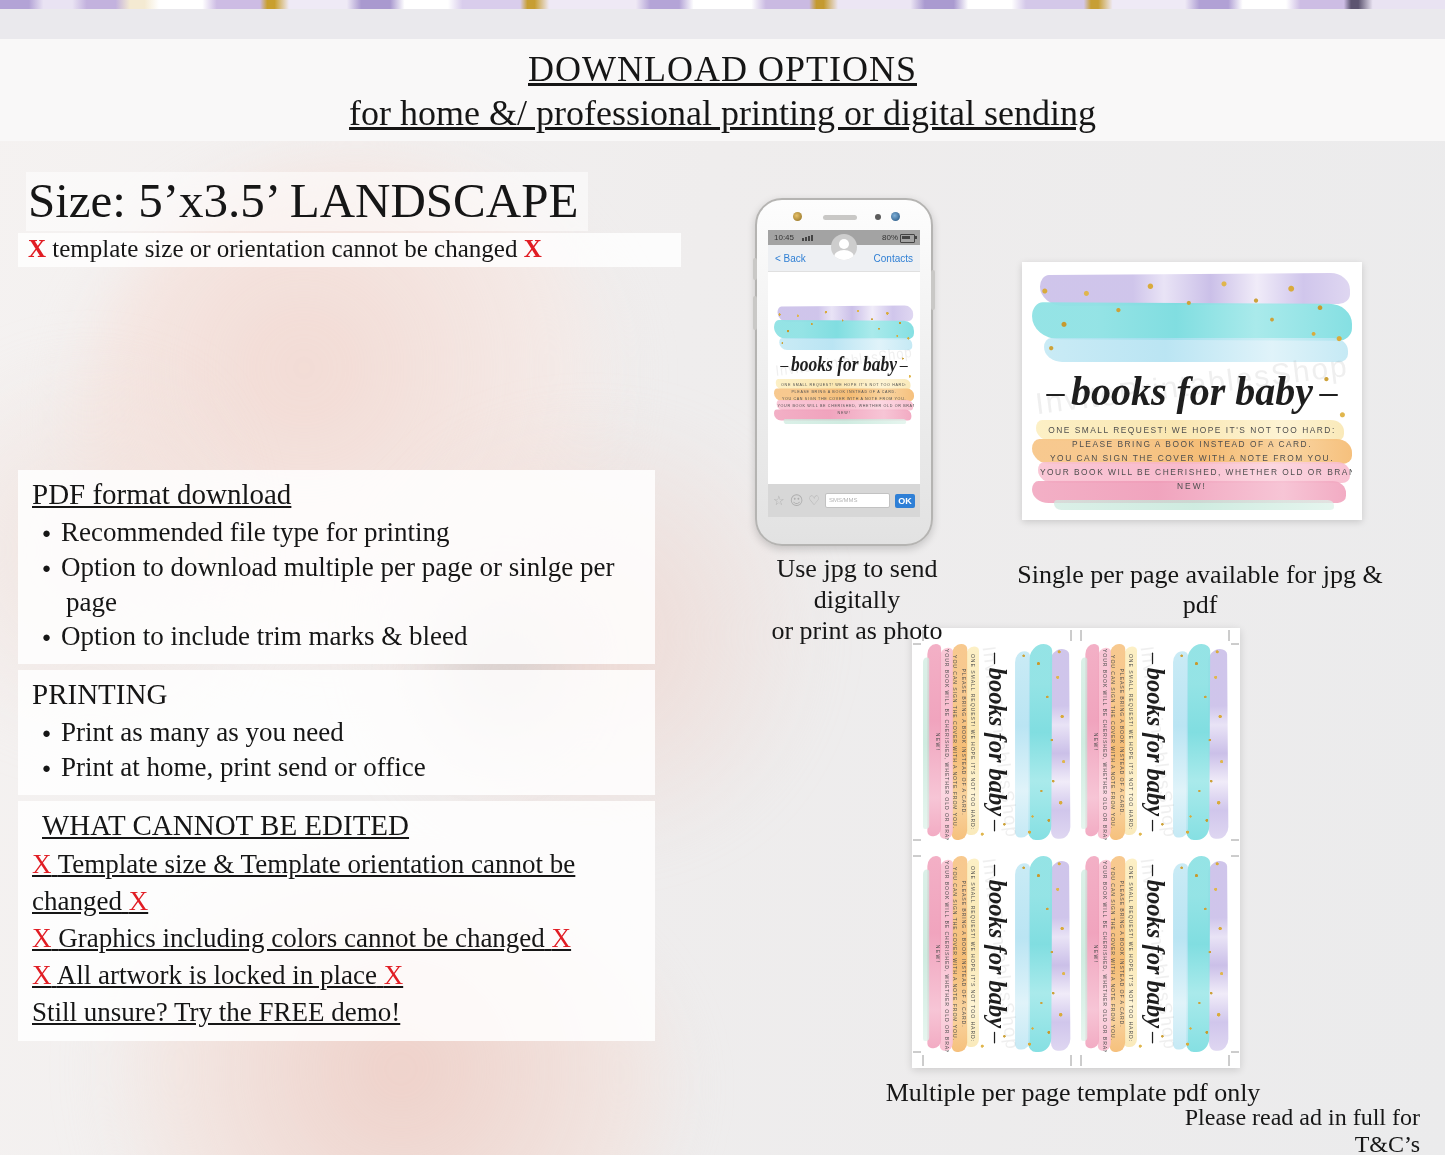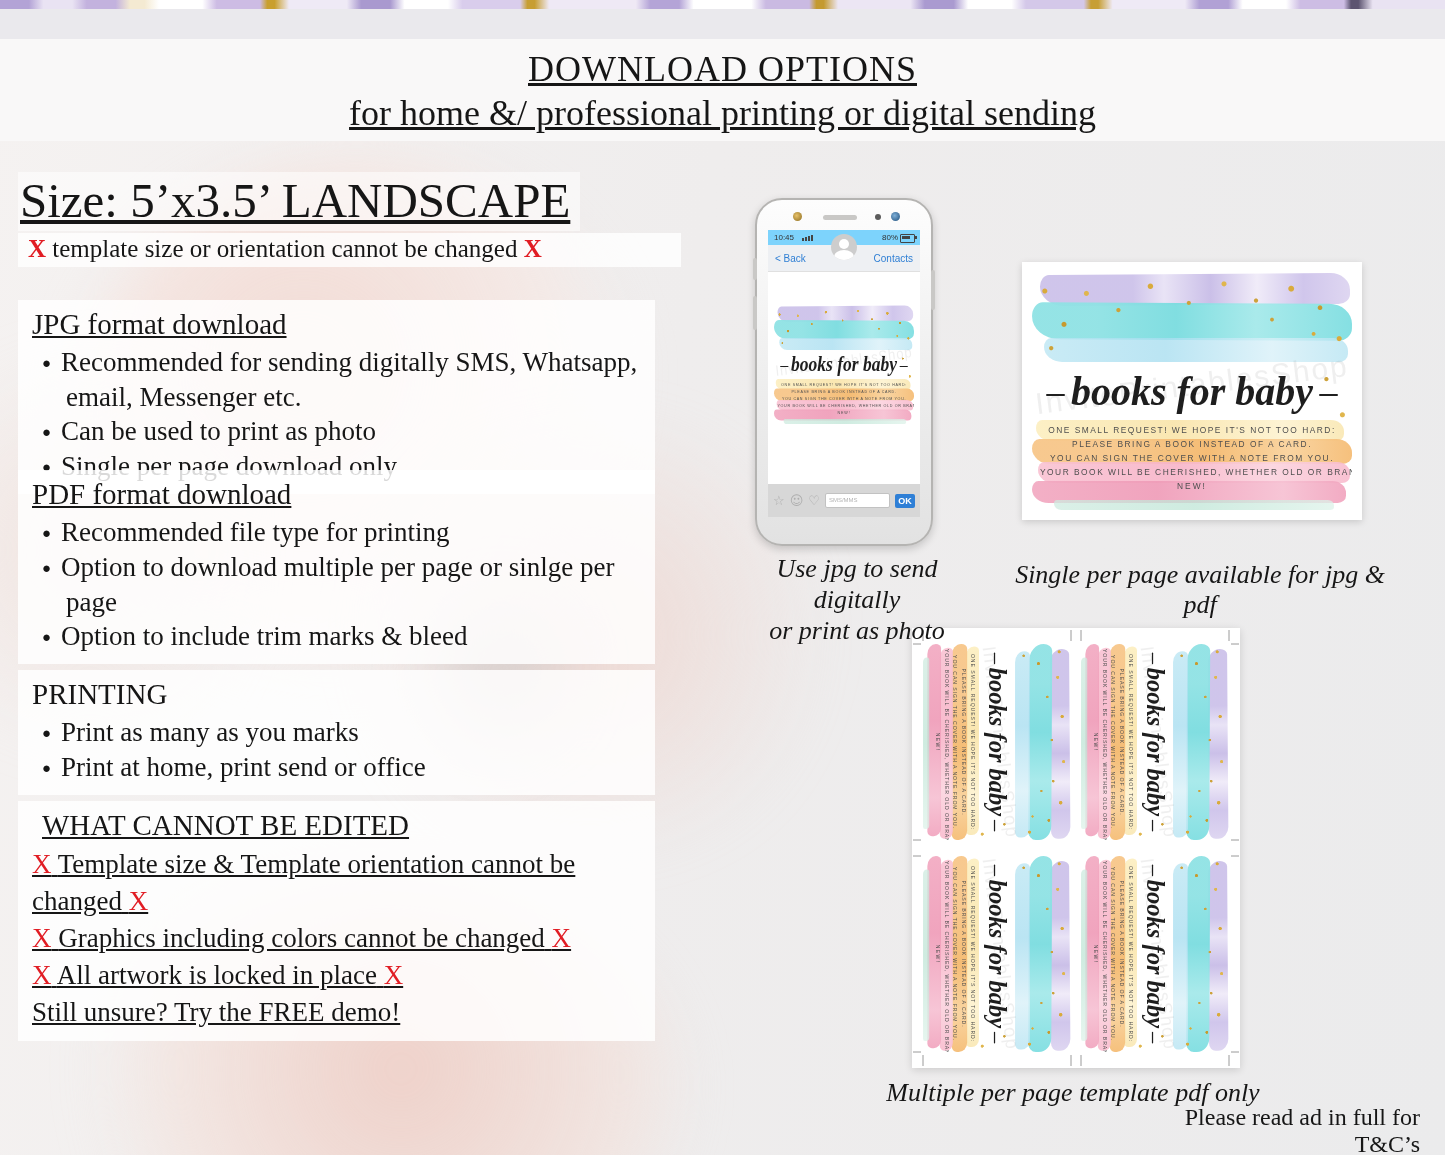--- a/index.html
+++ b/index.html
@@ -22,21 +22,21 @@
 
   
   .top-strip{position:absolute;left:0;top:0;width:1445px;height:9px;
     background:linear-gradient(90deg,#b3a3d6 0 2%,#e9e3f3 3% 5%,#c3b2de 6% 8%,#f4ead2 9% 10%,#fff 11% 14%,#cdbce4 15% 18%,#c99f2d 18.5% 19%,#efeaf6 20% 24%,#a999cf 25% 27%,#fff 28% 31%,#d9cdec 32% 36%,#c79e33 36.5% 37%,#efe9f5 38% 44%,#b4a4d7 45% 47%,#fff 48% 52%,#cabae2 53% 56%,#c49a30 56.5% 57%,#ece6f4 58% 63%,#aa9ad0 64% 66%,#fff 67% 70%,#d4c8e9 71% 75%,#c79f35 75.5% 76%,#efeaf6 77% 82%,#b1a1d5 83% 85%,#fff 86% 89%,#cdbde4 90% 93%,#5c5470 93.5% 94%,#e9e3f2 95% 100%);}
   .gray-band{position:absolute;left:0;top:9px;width:1445px;height:30px;background:#eae9ed;}
   .header-band{position:absolute;left:0;top:39px;width:1445px;height:102px;background:#f9f8f8;text-align:center;text-decoration:underline;}
   .header-band .t1{font-size:36px;letter-spacing:1px;margin-top:9px;}
   .header-band .t2{font-size:36px;margin-top:2px;}
 
   
-  .size-head{position:absolute;left:18px;top:172px;font-size:49px;background:rgba(255,255,255,.55);padding:0 10px 2px 2px;text-decoration:underline;}
+  .size-head{position:absolute;left:26px;top:172px;font-size:49px;background:rgba(255,255,255,.55);padding:0 10px 2px 2px;}
   .size-note{position:absolute;left:18px;top:233px;width:637px;background:rgba(255,255,255,.8);font-size:25px;padding:2px 16px 4px 10px;}
   .xr{color:#e11d24;font-weight:bold;}
   .xr2{color:#e11d24;}
 
   .sect{position:absolute;left:18px;width:637px;background:rgba(255,255,255,.84);padding:8px 0 10px 14px;box-sizing:border-box;}
   .sect h3{margin:0 0 4px 0;font-size:29px;font-weight:normal;}
   .sect h3.u{text-decoration:underline;}
   .sect ul{margin:0;padding:0 14px 0 10px;list-style:none;}
   .sect li{font-size:27px;line-height:34px;padding-left:24px;text-indent:-24px;}
   .sect li::before{content:"●";font-size:15px;vertical-align:3px;margin-right:10px;}
@@ -53,21 +53,21 @@
     box-shadow:0 3px 8px rgba(0,0,0,.18);}
   .phone .sbtn{position:absolute;background:#c9c8c6;border-radius:2px;}
   .phone .sbtn.l1{left:-4px;top:58px;width:4px;height:22px;}
   .phone .sbtn.l2{left:-4px;top:96px;width:4px;height:34px;}
   .phone .sbtn.r1{right:-4px;top:70px;width:4px;height:40px;}
   .cam-dot{position:absolute;left:36px;top:12px;width:9px;height:9px;border-radius:50%;background:radial-gradient(circle at 40% 40%, #e8c26a,#8a6a1d);}
   .speaker{position:absolute;left:66px;top:15px;width:34px;height:5px;border-radius:3px;background:#c9c8c6;}
   .dot-dark{position:absolute;left:118px;top:14px;width:6px;height:6px;border-radius:50%;background:#5c5c5c;}
   .dot-blue{position:absolute;left:134px;top:12px;width:9px;height:9px;border-radius:50%;background:radial-gradient(circle at 40% 40%, #7fb0d8,#1d4d7a);}
   .screen{position:absolute;left:11px;top:30px;width:152px;height:287px;background:#fff;overflow:hidden;}
-  .statusbar{position:absolute;left:0;top:0;width:100%;height:15px;background:#7dd3fc;font-family:"Liberation Sans",sans-serif;font-size:8px;color:#333;}
+  .statusbar{position:absolute;left:0;top:0;width:100%;height:15px;background:#a3a3a3;font-family:"Liberation Sans",sans-serif;font-size:8px;color:#333;}
   .statusbar .time{position:absolute;left:6px;top:3px;}
   .sig{position:absolute;left:34px;top:5px;display:flex;align-items:flex-end;gap:1px;}
   .sig span{width:2px;background:#444;display:block;}
   .batt-pct{position:absolute;right:22px;top:3px;}
   .batt{position:absolute;right:5px;top:4px;width:13px;height:7px;border:1px solid #444;border-radius:1px;}
   .batt::after{content:"";position:absolute;left:1px;top:1px;width:8px;height:3px;background:#444;}
   .batt::before{content:"";position:absolute;right:-3px;top:1px;width:2px;height:3px;background:#444;}
   .navbar{position:absolute;left:0;top:15px;width:100%;height:26px;background:#eef0f3;border-bottom:1px solid #e0e0e0;
     font-family:"Liberation Sans",sans-serif;font-size:10px;color:#2f7fd4;}
   .navbar .back{position:absolute;left:7px;top:8px;}
@@ -130,21 +130,21 @@
   
   .sheet{position:absolute;left:912px;top:628px;width:328px;height:440px;background:#fff;box-shadow:0 2px 8px rgba(0,0,0,.14);}
   .mini{position:absolute;width:148px;height:196px;overflow:visible;}
   .mini .clone-slot{transform-origin:0 0;transform:rotate(90deg) translate(0,-148px) scale(0.6125,0.6218);}
   .mini.m1{left:11px;top:16px;} .mini.m2{left:169px;top:16px;}
   .mini.m3{left:11px;top:228px;} .mini.m4{left:169px;top:228px;}
   .trims{position:absolute;left:0;top:0;}
   .trims line{stroke:#9a9a9a;stroke-width:1;}
 
   
-  .cap{position:absolute;font-size:26px;text-align:center;font-style:italic;}
+  .cap{position:absolute;font-size:26px;text-align:center;}
   .cap.phone-cap{left:737px;top:553px;width:240px;line-height:31px;}
   .cap.single-cap{left:1000px;top:560px;width:400px;}
   .cap.multi-cap{left:878px;top:1078px;width:390px;}
   .terms{position:absolute;left:1120px;top:1104px;width:300px;font-size:24px;text-align:right;}
 </style>
 </head>
 <body>
 
 <div id="canvas">
 
@@ -161,42 +161,34 @@
     <div class="t2">for home &amp;/ professional printing or digital sending</div>
   </div>
 
   <div class="size-head">Size: 5’x3.5’ LANDSCAPE</div>
   <div class="size-note">
     <span class="xr">X</span>
     <span>template size or orientation cannot be changed</span>
     <span class="xr">X</span>
   </div>
 
-  <div class="sect jpg">
-    <h3 class="u">JPG format download</h3>
-    <ul>
-      <li>Recommended for sending digitally SMS, Whatsapp, email, Messenger etc.</li>
-      <li>Can be used to print as photo</li>
-      <li>Single per page download only</li>
-    </ul>
-  </div>
 
   <div class="sect pdf">
     <h3 class="u">PDF format download</h3>
     <ul>
       <li>Recommended file type for printing</li>
       <li>Option to download multiple per page or sinlge per page</li>
       <li>Option to include trim marks &amp; bleed</li>
     </ul>
   </div>
 
   <div class="sect printing">
     <h3>PRINTING</h3>
     <ul>
-      <li>Print as many as you marks</li>
+      <li>Print as many as you need</li>
       <li>Print at home, print send or office</li>
     </ul>
   </div>
 
   <div class="sect editing">
     <h3>WHAT CANNOT BE EDITED</h3>
     <div class="xline">
       <span class="xr2">X</span>
       <span>Template size &amp; Template orientation cannot be changed</span>
       <span class="xr2">X</span>

